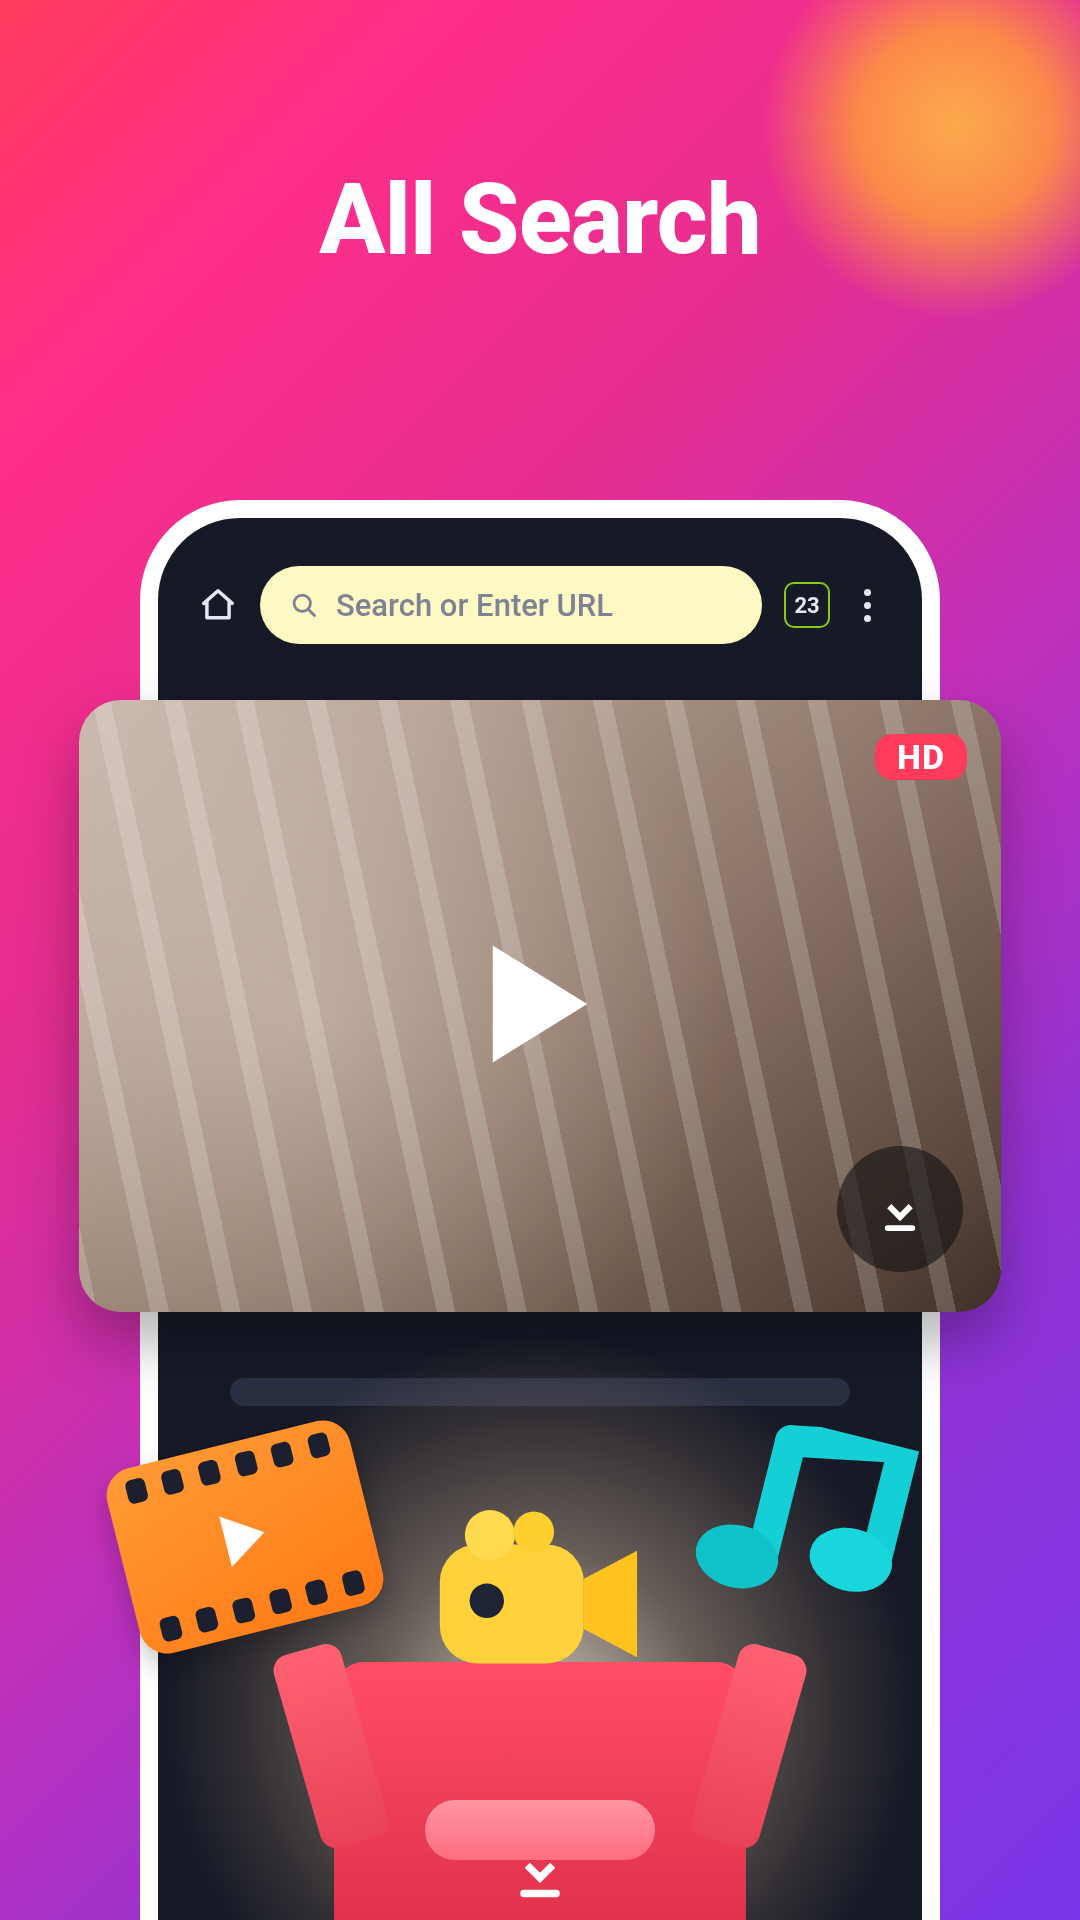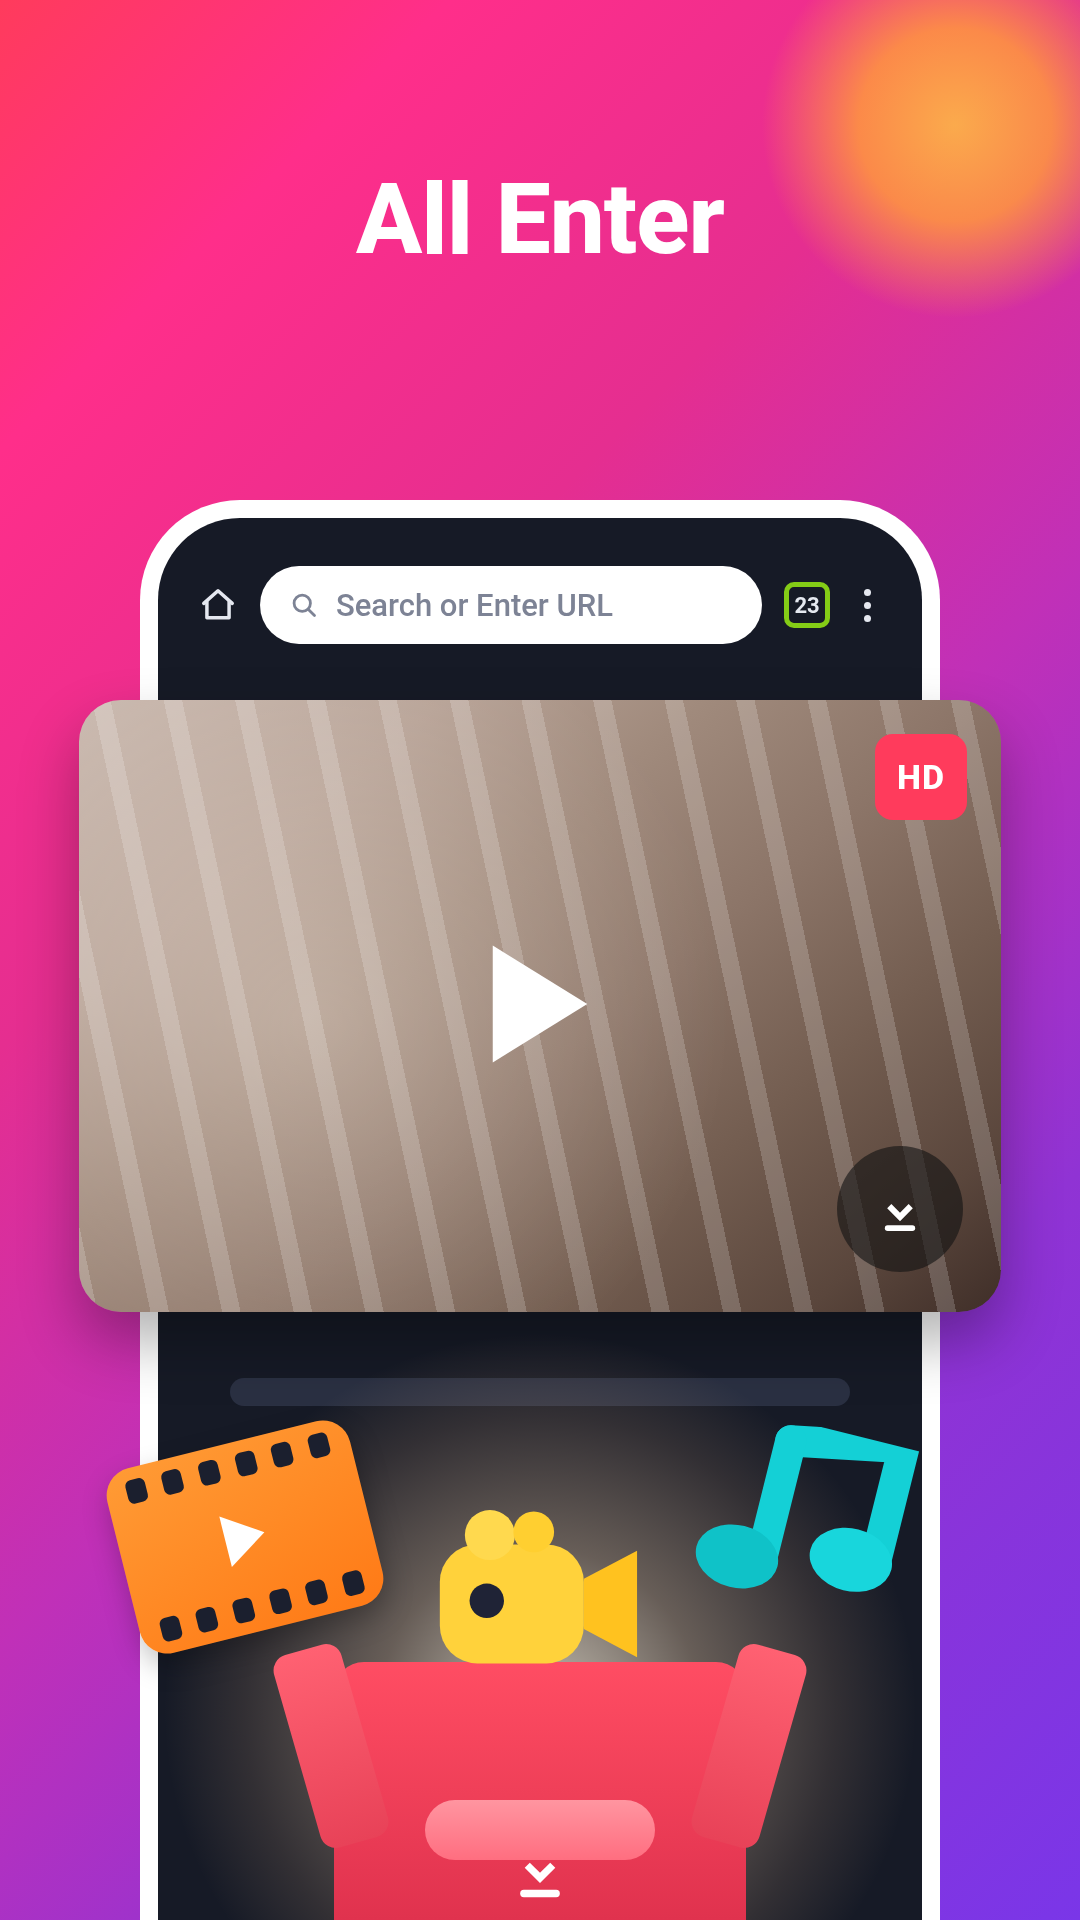--- a/index.html
+++ b/index.html
@@ -47,35 +47,35 @@
       gap: 22px;
       padding: 48px 40px 30px;
     }
     .home-btn {
       width: 40px; height: 40px;
       display:flex; align-items:center; justify-content:center;
     }
     .url-field {
       flex: 1;
       height: 78px;
-      background: #ffffff;
+      background: #fef9c3;
       border-radius: 40px;
       display: flex;
       align-items: center;
       gap: 18px;
       padding: 0 30px;
     }
     .url-placeholder {
       color: #7d8395;
       font-size: 31px;
       font-weight: 500;
     }
     .tab-count {
       width: 46px; height: 46px;
-      border: 5px solid #84cc16;
+      border: 2px solid #84cc16;
       border-radius: 10px;
       color: #e5e8f0;
       display:flex; align-items:center; justify-content:center;
       font-size: 22px;
       font-weight: 700;
     }
     .kebab {
       width: 30px; height: 46px;
       display:flex; flex-direction:column; align-items:center; justify-content:center;
       gap: 6px;
@@ -115,21 +115,21 @@
     }
     .hd-badge {
       position: absolute;
       top: 34px; right: 34px;
       z-index: 3;
       background: #ff3b5c;
       color: #fff;
       font-size: 34px;
       font-weight: 800;
       letter-spacing: 1px;
-      padding: 23px 22px;
+      padding: 3px 22px;
       border-radius: 18px;
     }
     .dl-btn {
       position: absolute;
       right: 38px; bottom: 40px;
       z-index: 3;
       width: 126px; height: 126px;
       border-radius: 50%;
       background: rgba(20,20,20,.62);
       display:flex; align-items:center; justify-content:center;
@@ -200,21 +200,21 @@
     .box-dl-icon {
       position:absolute; left:50%; bottom: 12px; transform:translateX(-50%);
     }
   </style>
 </head>
 <body>
 
 <div class="orange-glow"></div>
 
 <h1 class="title">
-  <span>All Enter</span><br>
+  <span>All Search</span><br>
 </h1>
 
 <div class="phone">
   <div class="browser-bar">
     <div class="home-btn">
       <svg width="38" height="38" viewBox="0 0 24 24" fill="none" stroke="#e5e8f0" stroke-width="2.2" stroke-linejoin="round" stroke-linecap="round">
         <path d="M3 11 12 3l9 8"></path>
           <path d="M5 10v10h14V10"></path>
       </svg>
     </div>

